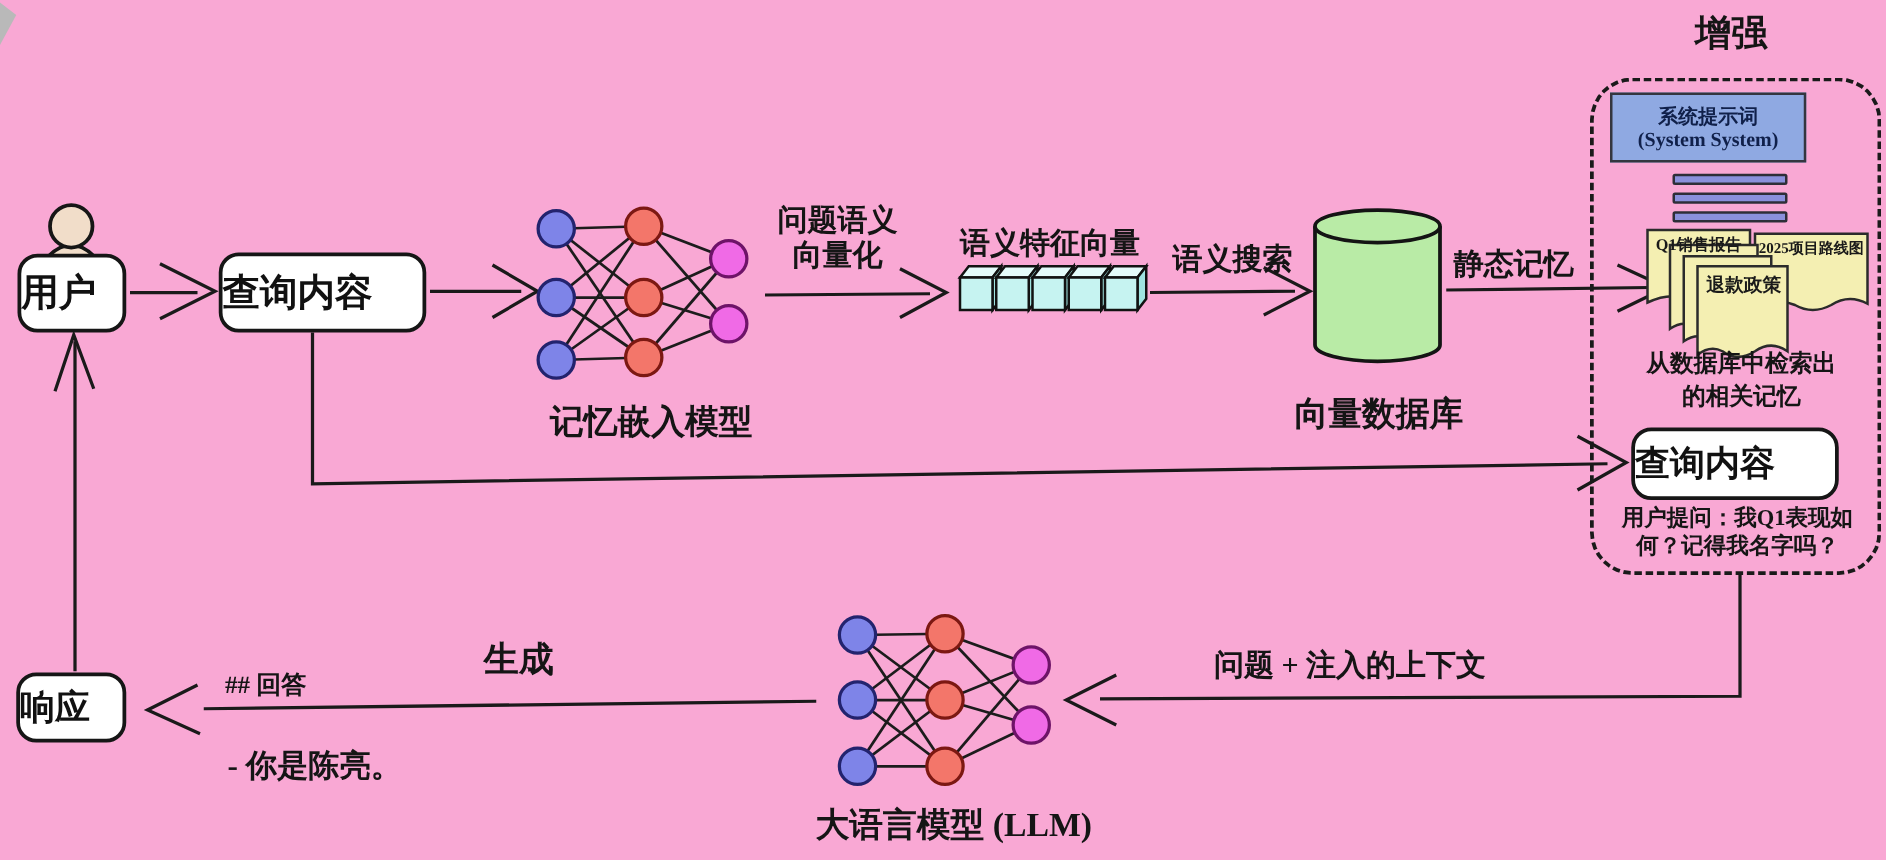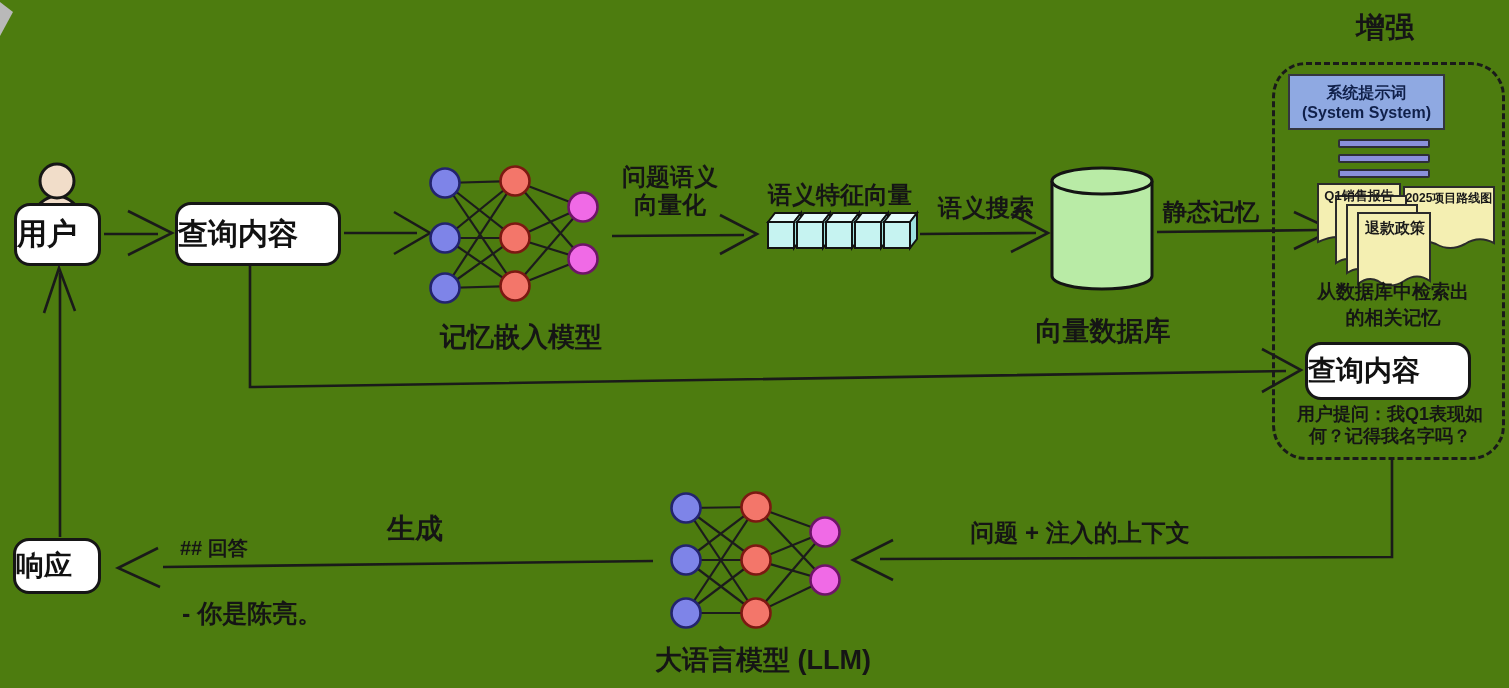--- a/index.html
+++ b/index.html
@@ -1,19 +1,19 @@
 <!DOCTYPE html>
 <html><head>
 <meta charset="utf-8">
 <style>
   html,body{margin:0;padding:0;background:#ffffff;}
   #stage{
     position:relative;width:1509px;height:688px;overflow:hidden;
-    background:#4d7c0f;color:#151515;
-    font-family:Liberation Sans, sans-serif;
+    background:#f9a8d4;color:#151515;
+    font-family:Liberation Serif, serif;
   }
   #shapes{position:absolute;left:0;top:0;width:1509px;height:688px;}
   .lbl{position:absolute;font-weight:700;color:#151515;text-align:center;line-height:1.18;white-space:nowrap;}
   .lbl.wrap{white-space:normal;}
   .nodebox{
     position:absolute;border:3px solid #161616;border-radius:16px;background:#ffffff;
     display:flex;align-items:center;justify-content:flex-start;font-weight:700;color:#111;
     box-sizing:border-box;
   }
   .dashedbox{

